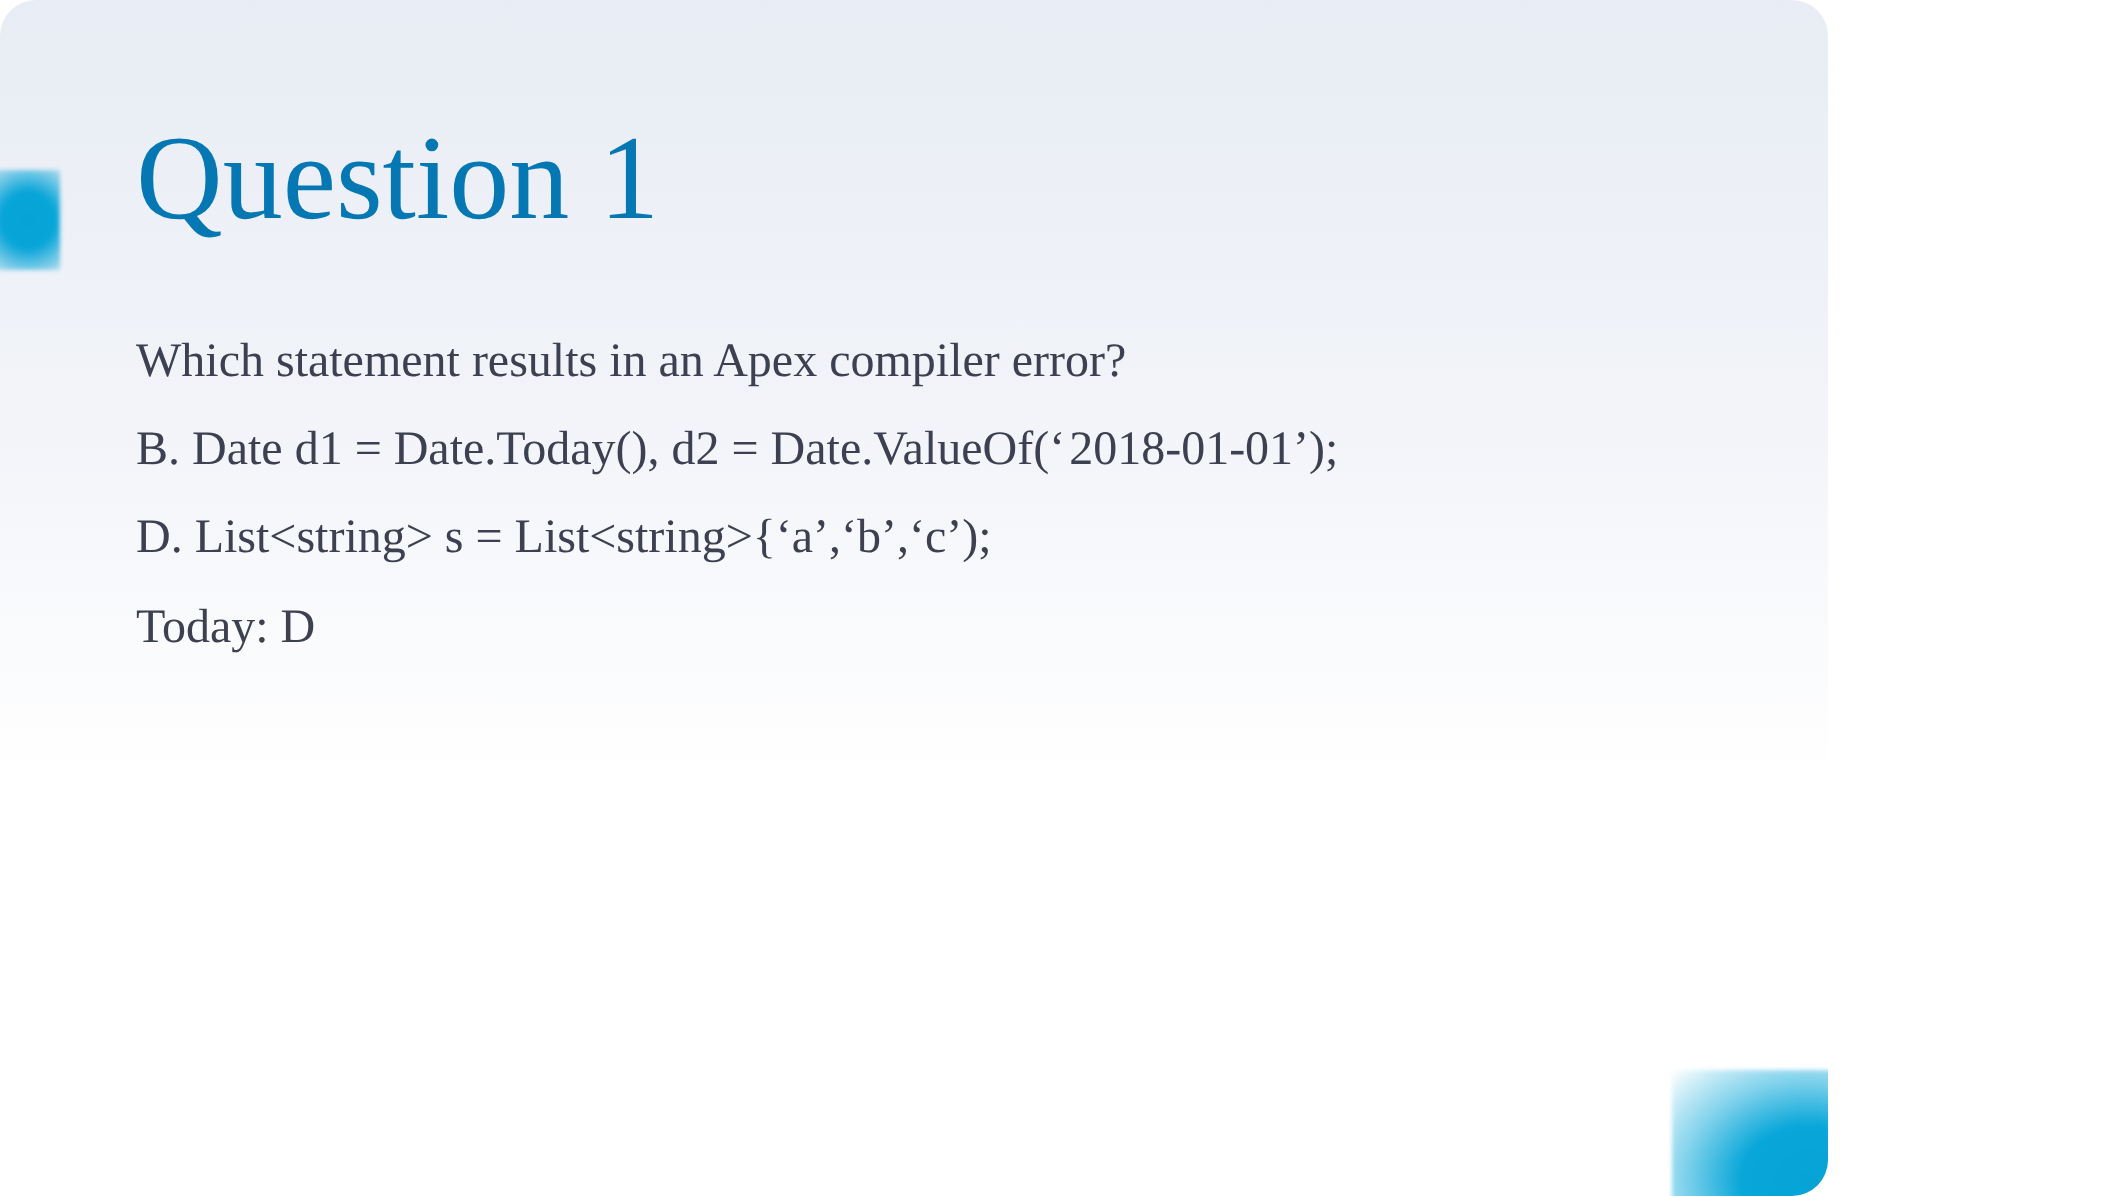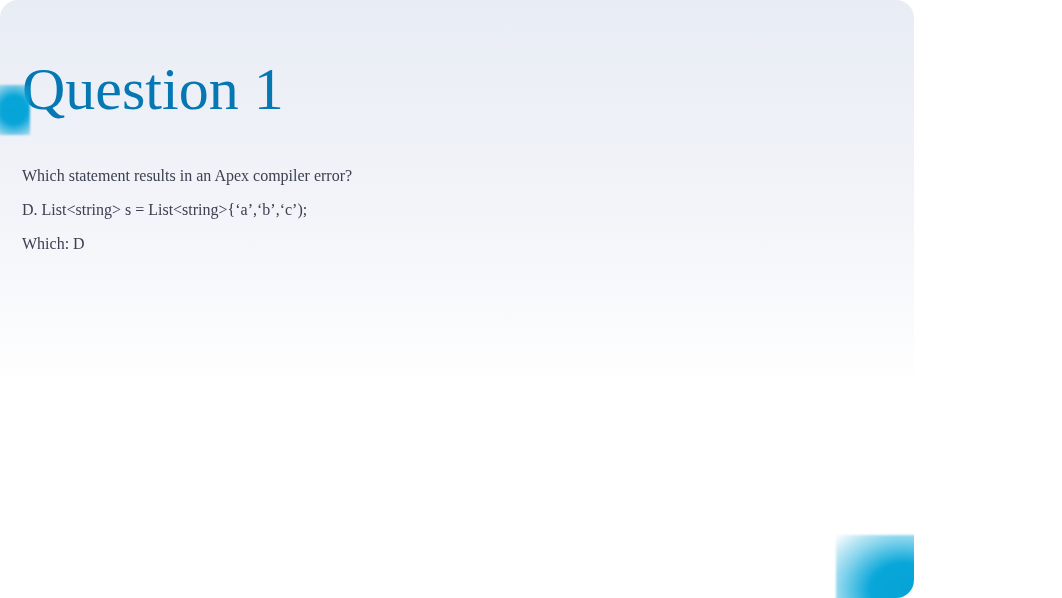--- a/index.html
+++ b/index.html
@@ -4,21 +4,21 @@
   <style>
     * { margin: 0; padding: 0; box-sizing: border-box; }
     html, body { width: 1062px; height: 598px; font-family: Georgia, "Times New Roman", serif; }
     .slide {
       width: 914px;
       height: 598px;
       background: linear-gradient(180deg, #e8ecf4 0%, #f2f4f9 35%, #ffffff 65%);
       border-radius: 18px;
       position: relative;
       overflow: hidden;
-      padding: 55px 54px 0 22px;
+      padding: 55px 54px 0 68px;
     }
     .deco-left {
       position: absolute;
       left: -10px;
       top: 85px;
       width: 40px;
       height: 50px;
       background: radial-gradient(ellipse at 60% 50%, #06a3d7 0%, #08a5d8 40%, rgba(8,165,216,0.5) 70%, rgba(8,165,216,0) 100%);
       filter: blur(1px);
     }
@@ -32,33 +32,34 @@
       filter: blur(1px);
     }
     .title {
       font-size: 60px;
       font-weight: normal;
       color: #0578b3;
       line-height: 1.15;
       margin-bottom: 42px;
     }
     .body-lines p {
-      font-size: 16px;
+      font-size: 24px;
       color: #3c4050;
       line-height: 1.3;
       margin-bottom: 13px;
     }
   </style>
 </head>
 <body>
 
 <div class="slide">
   <div class="deco-left"></div>
   <div class="deco-right"></div>
 
   <h1 class="title">Question 1</h1>
 
   <div class="body-lines">
     <p>Which statement results in an Apex compiler error?</p>
+    <p>B. Date d1 = Date.Today(), d2 = Date.ValueOf(‘ 2018-01-01’);</p>
     <p>D. List&lt;string&gt; s = List&lt;string&gt;{‘a’,‘b’,‘c’);</p>
-    <p>Which: D</p>
+    <p>Today: D</p>
   </div>
 </div>
 
 </body></html>

